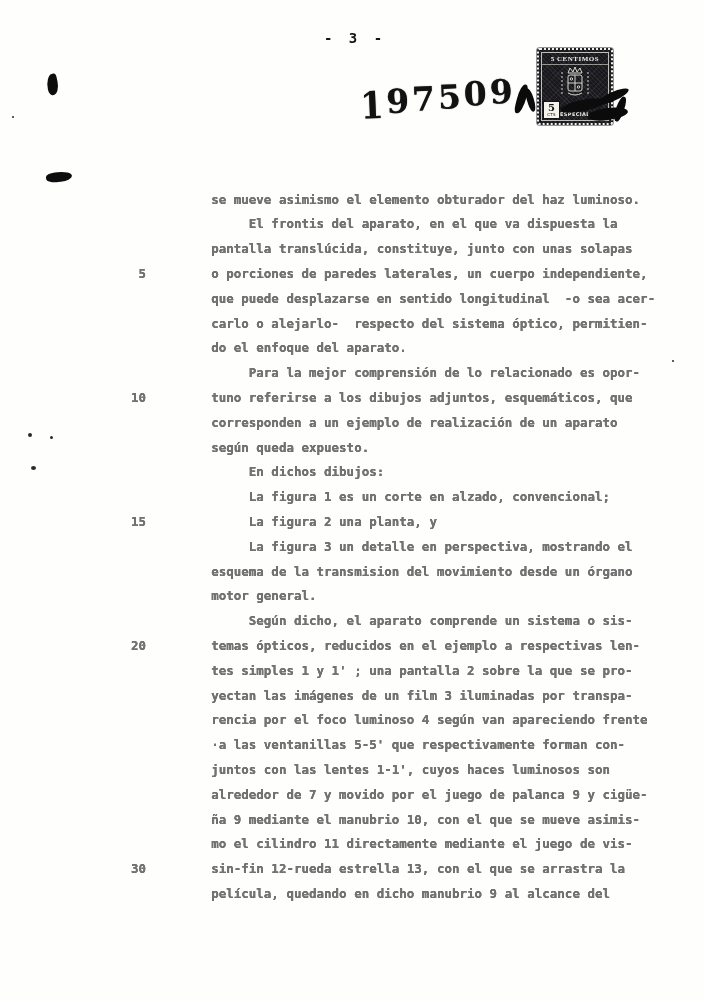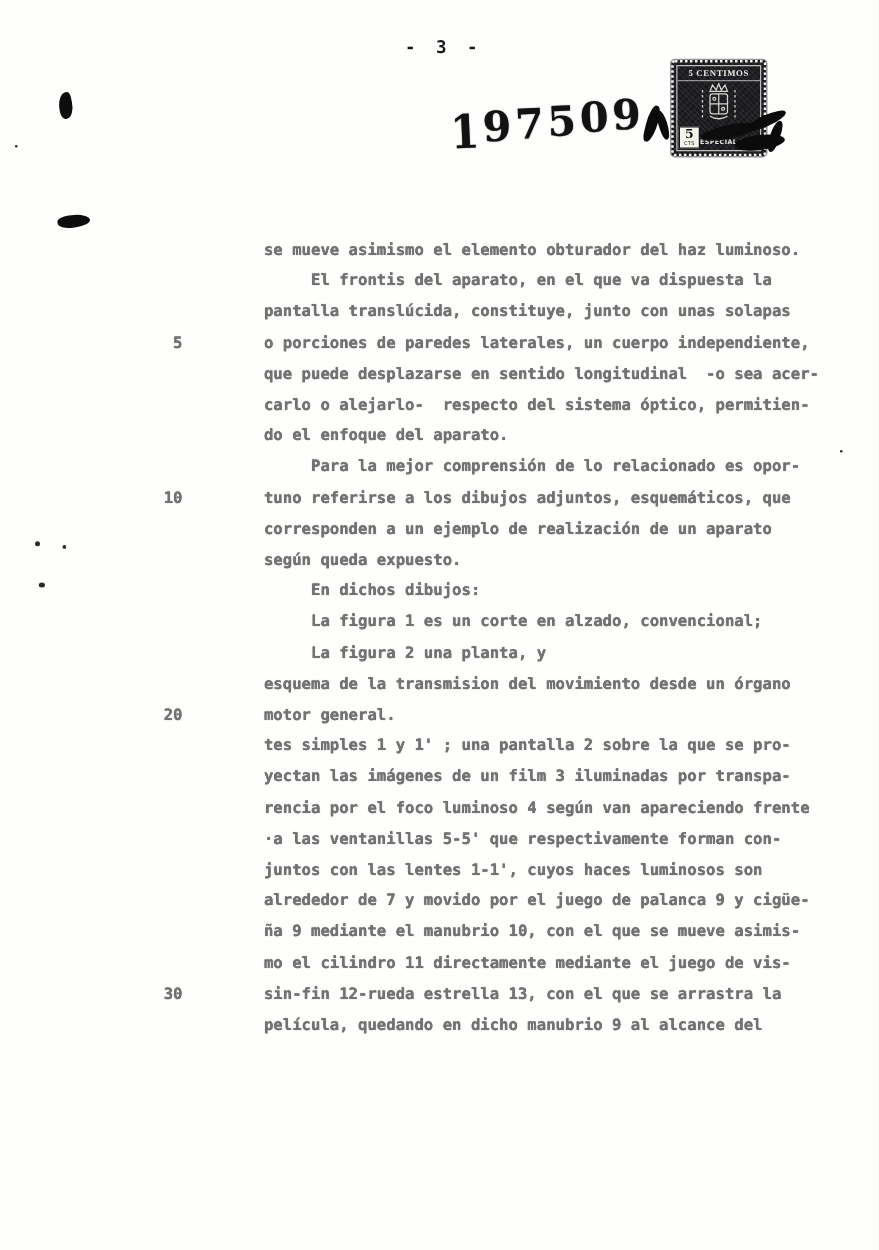--- a/index.html
+++ b/index.html
@@ -273,26 +273,38 @@
     </div>
       <div class="line-row">
       <span class="line-number"></span>
       <span class="line-text">     La figura 1 es un corte en alzado, convencional;</span>
     </div>
       <div class="line-row">
       <span class="line-number"></span>
       <span class="line-text">     La figura 2 una planta, y</span>
     </div>
       <div class="line-row">
+      <span class="line-number">15</span>
+      <span class="line-text">     La figura 3 un detalle en perspectiva, mostrando el</span>
+    </div>
+      <div class="line-row">
       <span class="line-number"></span>
       <span class="line-text">esquema de la transmision del movimiento desde un órgano</span>
     </div>
       <div class="line-row">
       <span class="line-number"></span>
       <span class="line-text">motor general.</span>
+    </div>
+      <div class="line-row">
+      <span class="line-number"></span>
+      <span class="line-text">     Según dicho, el aparato comprende un sistema o sis-</span>
+    </div>
+      <div class="line-row">
+      <span class="line-number"></span>
+      <span class="line-text">temas ópticos, reducidos en el ejemplo a respectivas len-</span>
     </div>
       <div class="line-row">
       <span class="line-number">20</span>
       <span class="line-text">tes simples 1 y 1' ; una pantalla 2 sobre la que se pro-</span>
     </div>
       <div class="line-row">
       <span class="line-number"></span>
       <span class="line-text">yectan las imágenes de un film 3 iluminadas por transpa-</span>
     </div>
       <div class="line-row">

